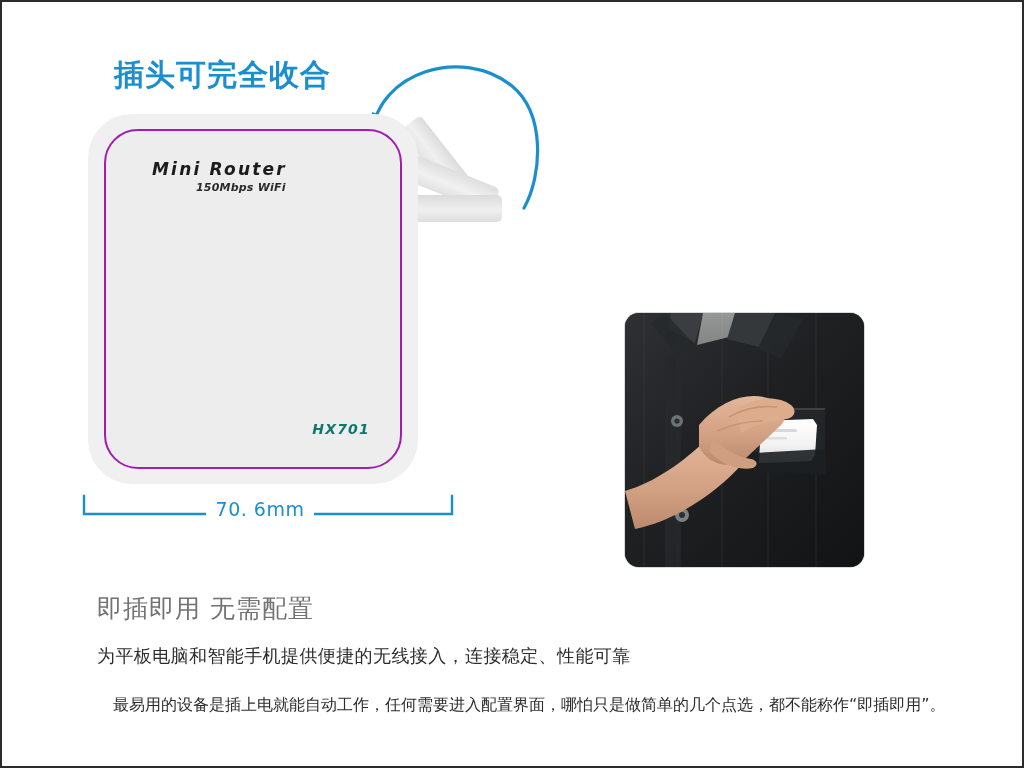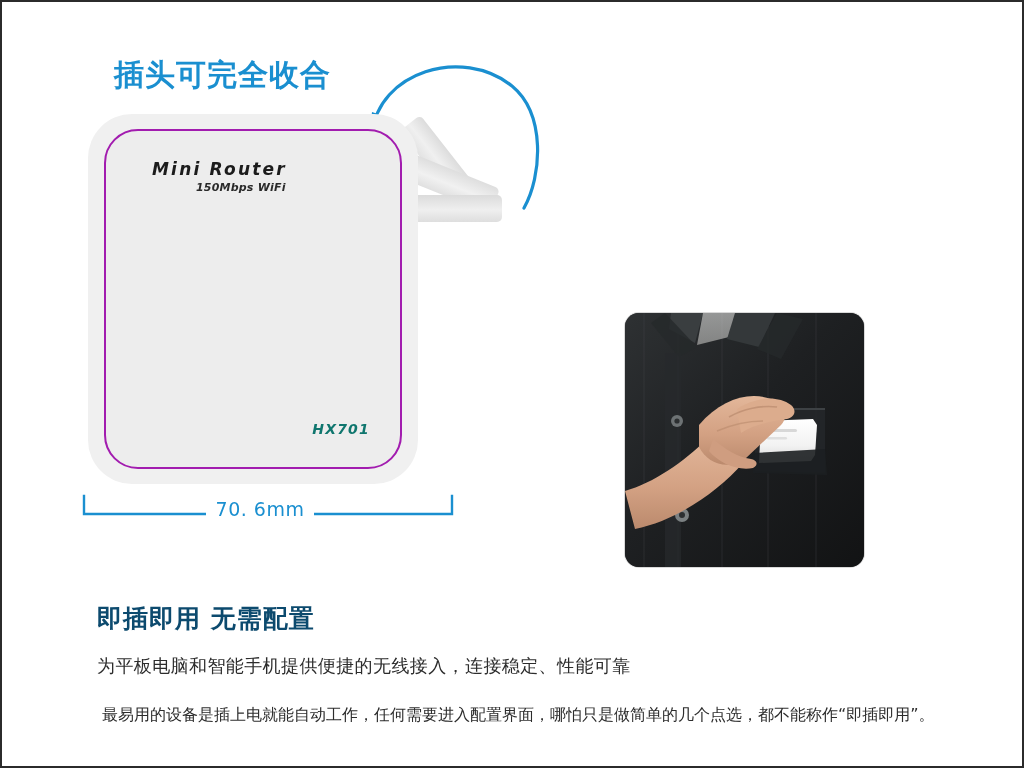--- a/index.html
+++ b/index.html
@@ -198,38 +198,38 @@
 
   
   .bottom-block {
     position: absolute;
     left: 95px;
     top: 585px;
     width: 870px;
   }
   .bottom-heading {
     font-size: 25px;
-    color: #0c4a6e;
+    color: #737373;
     letter-spacing: 1px;
     line-height: 1.3;
-    margin: 16px 0 12px 0;
-    font-weight: bold;
+    margin: 6px 0 12px 0;
+    font-weight: normal;
   }
   .bottom-sub {
     font-size: 18px;
     color: #2c2c2c;
     letter-spacing: 0.4px;
     line-height: 1.5;
     margin: 16px 0 22px 0;
   }
   .bottom-body {
     font-size: 16px;
     color: #2c2c2c;
     line-height: 1.7;
-    margin: 5px;
+    margin: 16px;
     width: 866px;
   }
 </style>
 </head>
 <body>
 
 <div id="page">
 
   <div class="headline">插头可完全收合</div>
 

